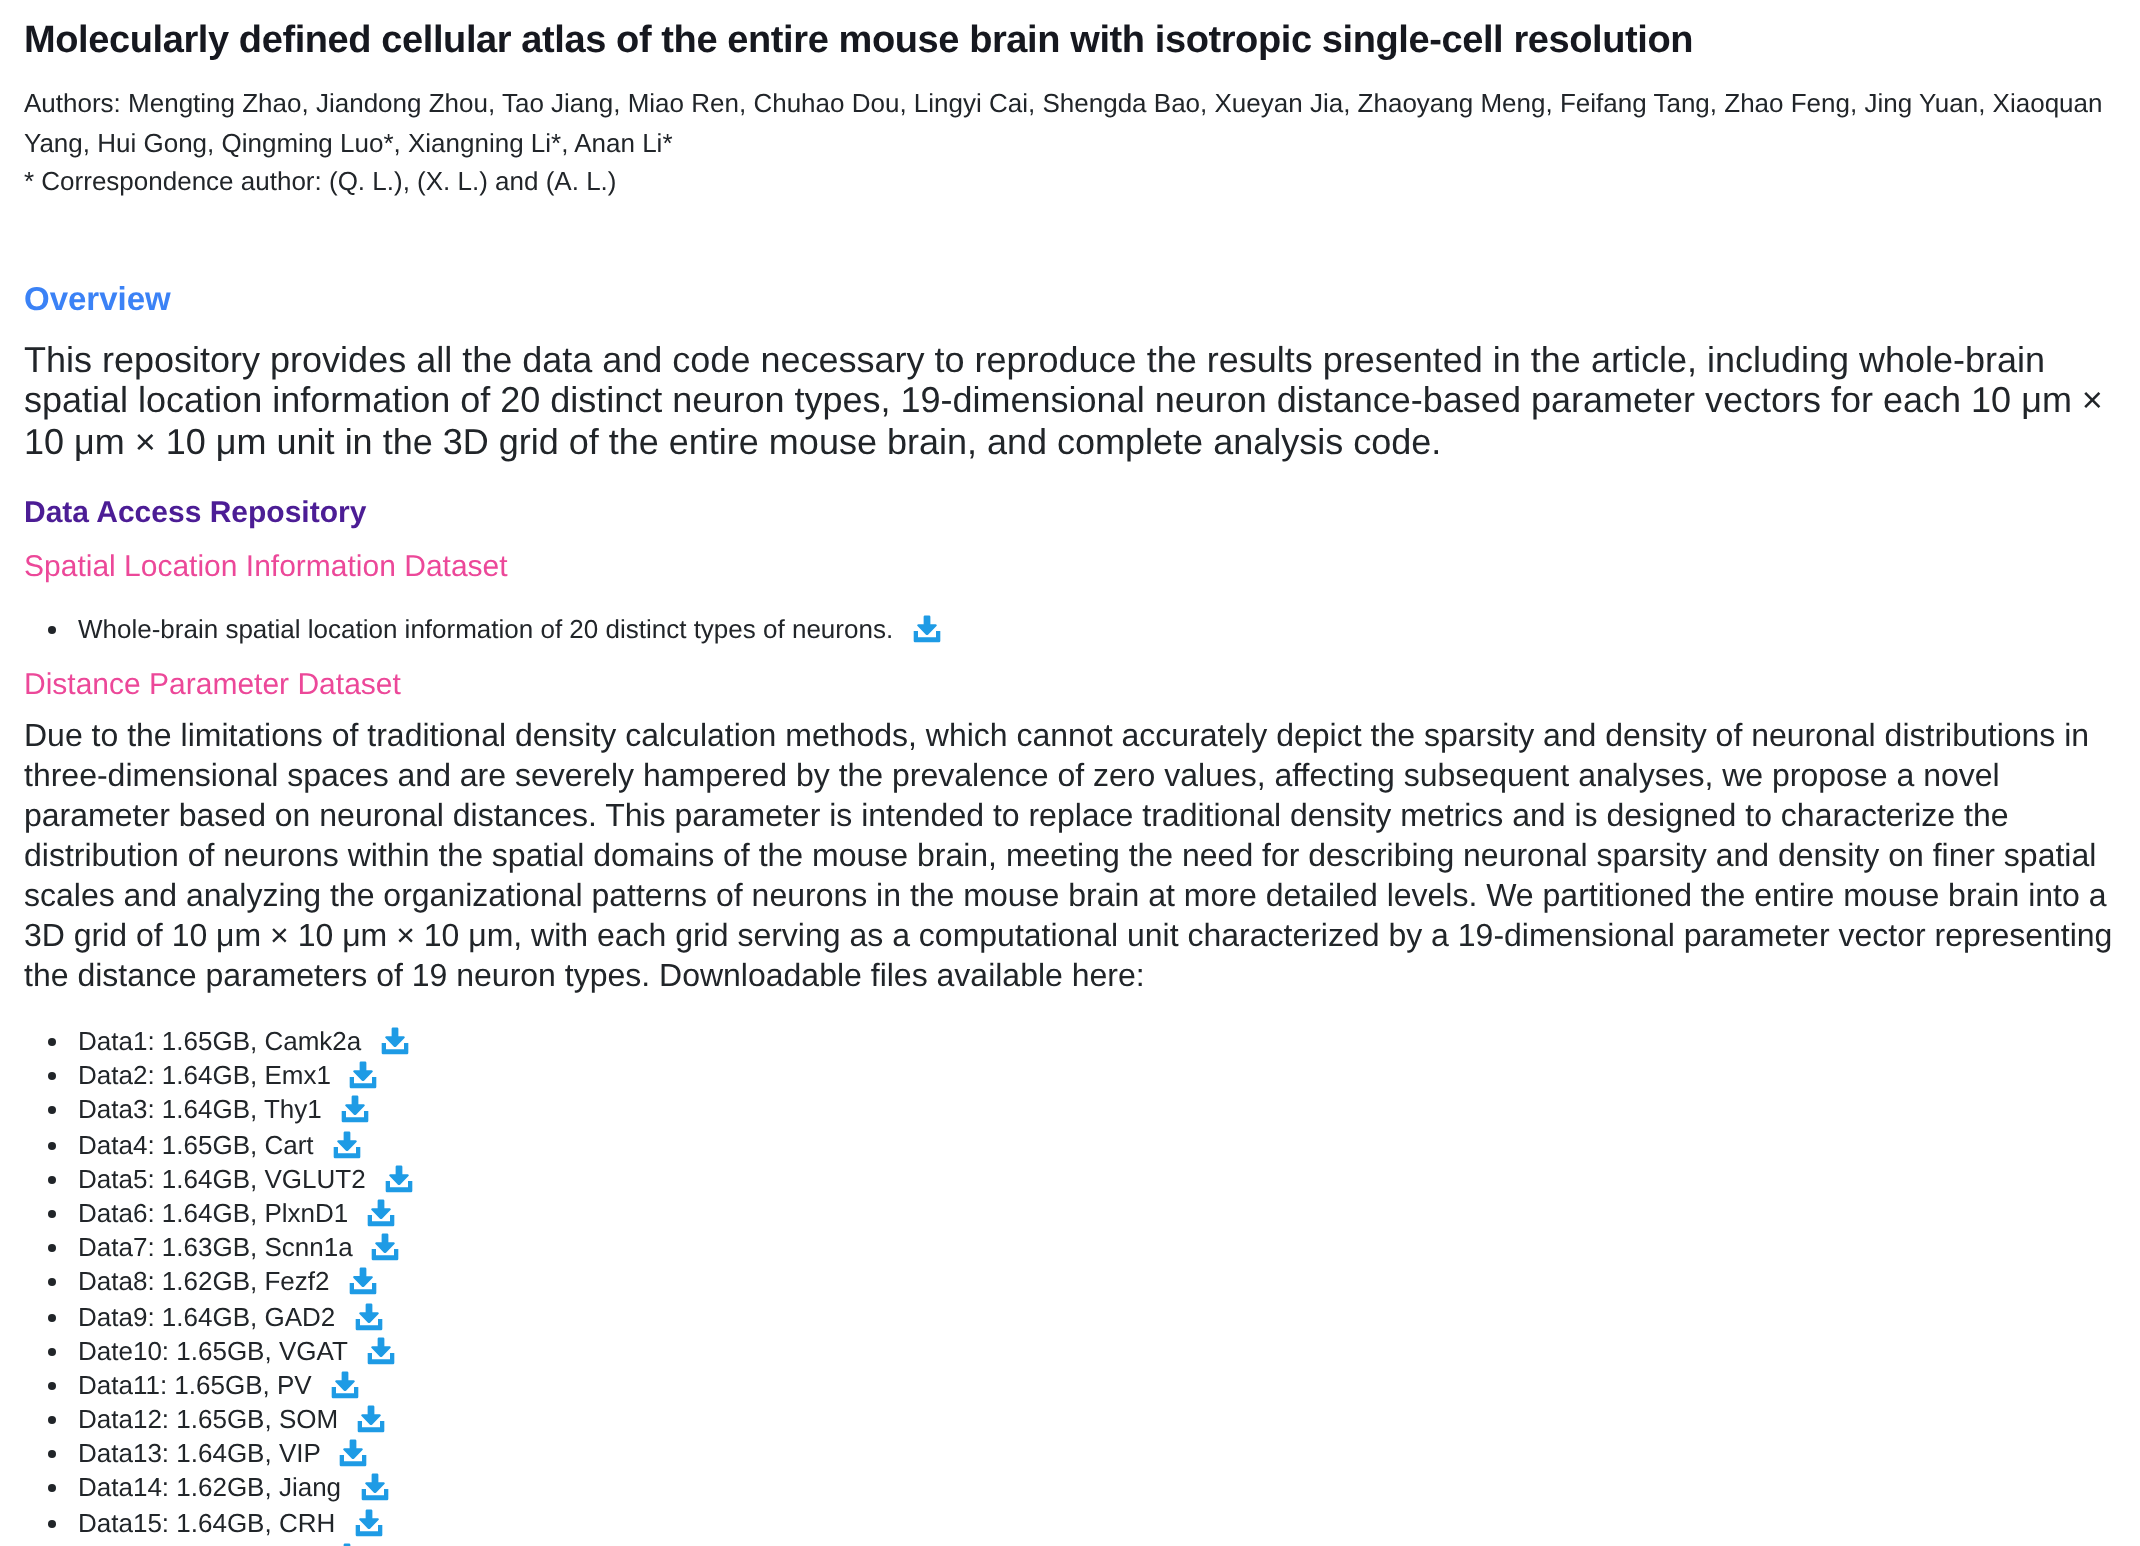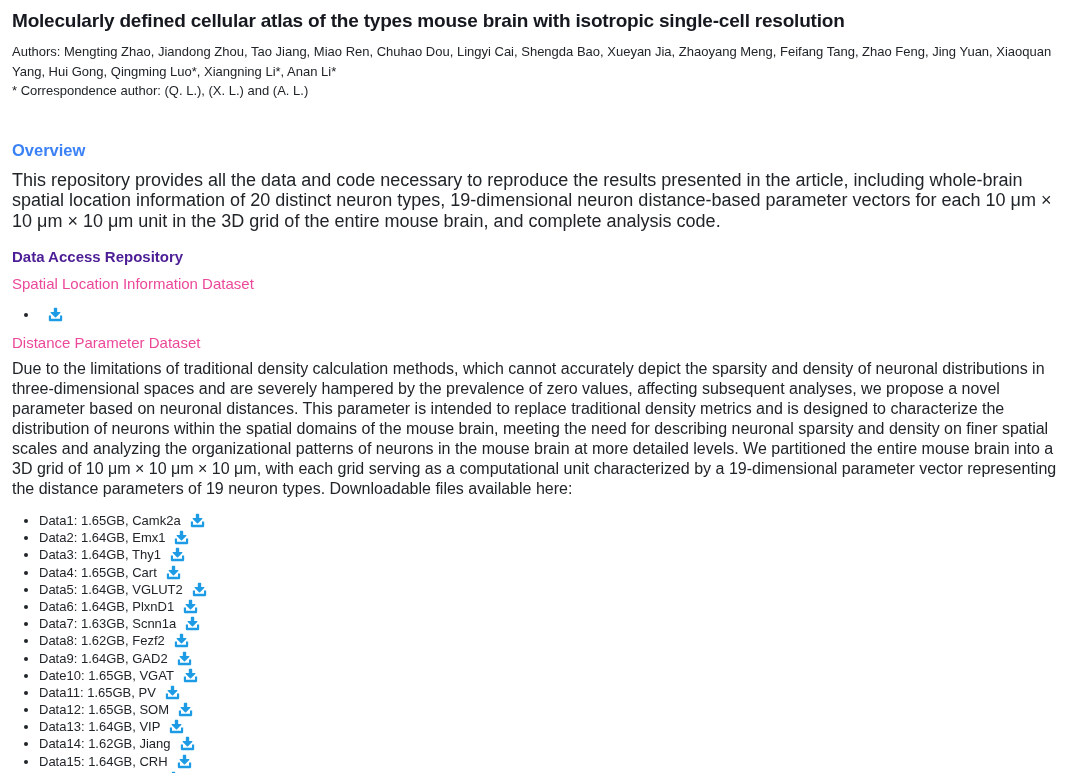--- a/index.html
+++ b/index.html
@@ -44,33 +44,33 @@
 </head>
 <body>
 
 <svg class="hidden-defs" xmlns="http://www.w3.org/2000/svg">
   <symbol id="dl" viewBox="0 0 16 16">
     <path d="M6.9 0.8 h2.2 c0.4 0 0.7 0.3 0.7 0.7 V5.4 h2.8 c0.55 0 0.85 0.65 0.45 1.05 L8.55 11 c-0.3 0.3 -0.8 0.3 -1.1 0 L2.95 6.45 c-0.4 -0.4 -0.1 -1.05 0.45 -1.05 H6.2 V1.5 c0 -0.4 0.3 -0.7 0.7 -0.7 z"></path>
     <path d="M0.9 9.1 V14.2 c0 0.5 0.4 0.9 0.9 0.9 h12.4 c0.5 0 0.9 -0.4 0.9 -0.9 V9.1 h-2.3 v3.3 H3.2 V9.1 z"></path>
   </symbol>
 </svg>
 
-<h1 class="page-title">Molecularly defined cellular atlas of the types mouse brain with isotropic single-cell resolution</h1>
+<h1 class="page-title">Molecularly defined cellular atlas of the entire mouse brain with isotropic single-cell resolution</h1>
 <p class="authors">Authors: Mengting Zhao, Jiandong Zhou, Tao Jiang, Miao Ren, Chuhao Dou, Lingyi Cai, Shengda Bao, Xueyan Jia, Zhaoyang Meng, Feifang Tang, Zhao Feng, Jing Yuan, Xiaoquan Yang, Hui Gong, Qingming Luo*, Xiangning Li*, Anan Li*</p>
 <p class="correspondence">* Correspondence author: (Q. L.), (X. L.) and (A. L.)</p>
 
 <h2 class="h2-overview">Overview</h2>
 <p class="overview-body">This repository provides all the data and code necessary to reproduce the results presented in the article, including whole-brain spatial location information of 20 distinct neuron types, 19-dimensional neuron distance-based parameter vectors for each 10 μm × 10 μm × 10 μm unit in the 3D grid of the entire mouse brain, and complete analysis code.</p>
 
 <h3 class="h3-dar">Data Access Repository</h3>
 
 <h4 class="h4-sub">Spatial Location Information Dataset</h4>
 <ul class="spatial-list">
   <li>
-    <svg class="dl-icon">
+    <span>Whole-brain spatial location information of 20 distinct types of neurons.</span><svg class="dl-icon">
         <use href="#dl" xlink:href="#dl"></use>
       </svg>
   </li>
 </ul>
 
 <h4 class="h4-sub">Distance Parameter Dataset</h4>
 <p class="distance-body">Due to the limitations of traditional density calculation methods, which cannot accurately depict the sparsity and density of neuronal distributions in three-dimensional spaces and are severely hampered by the prevalence of zero values, affecting subsequent analyses, we propose a novel parameter based on neuronal distances. This parameter is intended to replace traditional density metrics and is designed to characterize the distribution of neurons within the spatial domains of the mouse brain, meeting the need for describing neuronal sparsity and density on finer spatial scales and analyzing the organizational patterns of neurons in the mouse brain at more detailed levels. We partitioned the entire mouse brain into a 3D grid of 10 μm × 10 μm × 10 μm, with each grid serving as a computational unit characterized by a 19-dimensional parameter vector representing the distance parameters of 19 neuron types. Downloadable files available here:</p>
 
 <ul class="file-list">
   <li><span>Data1: 1.65GB, Camk2a</span><svg class="dl-icon">

